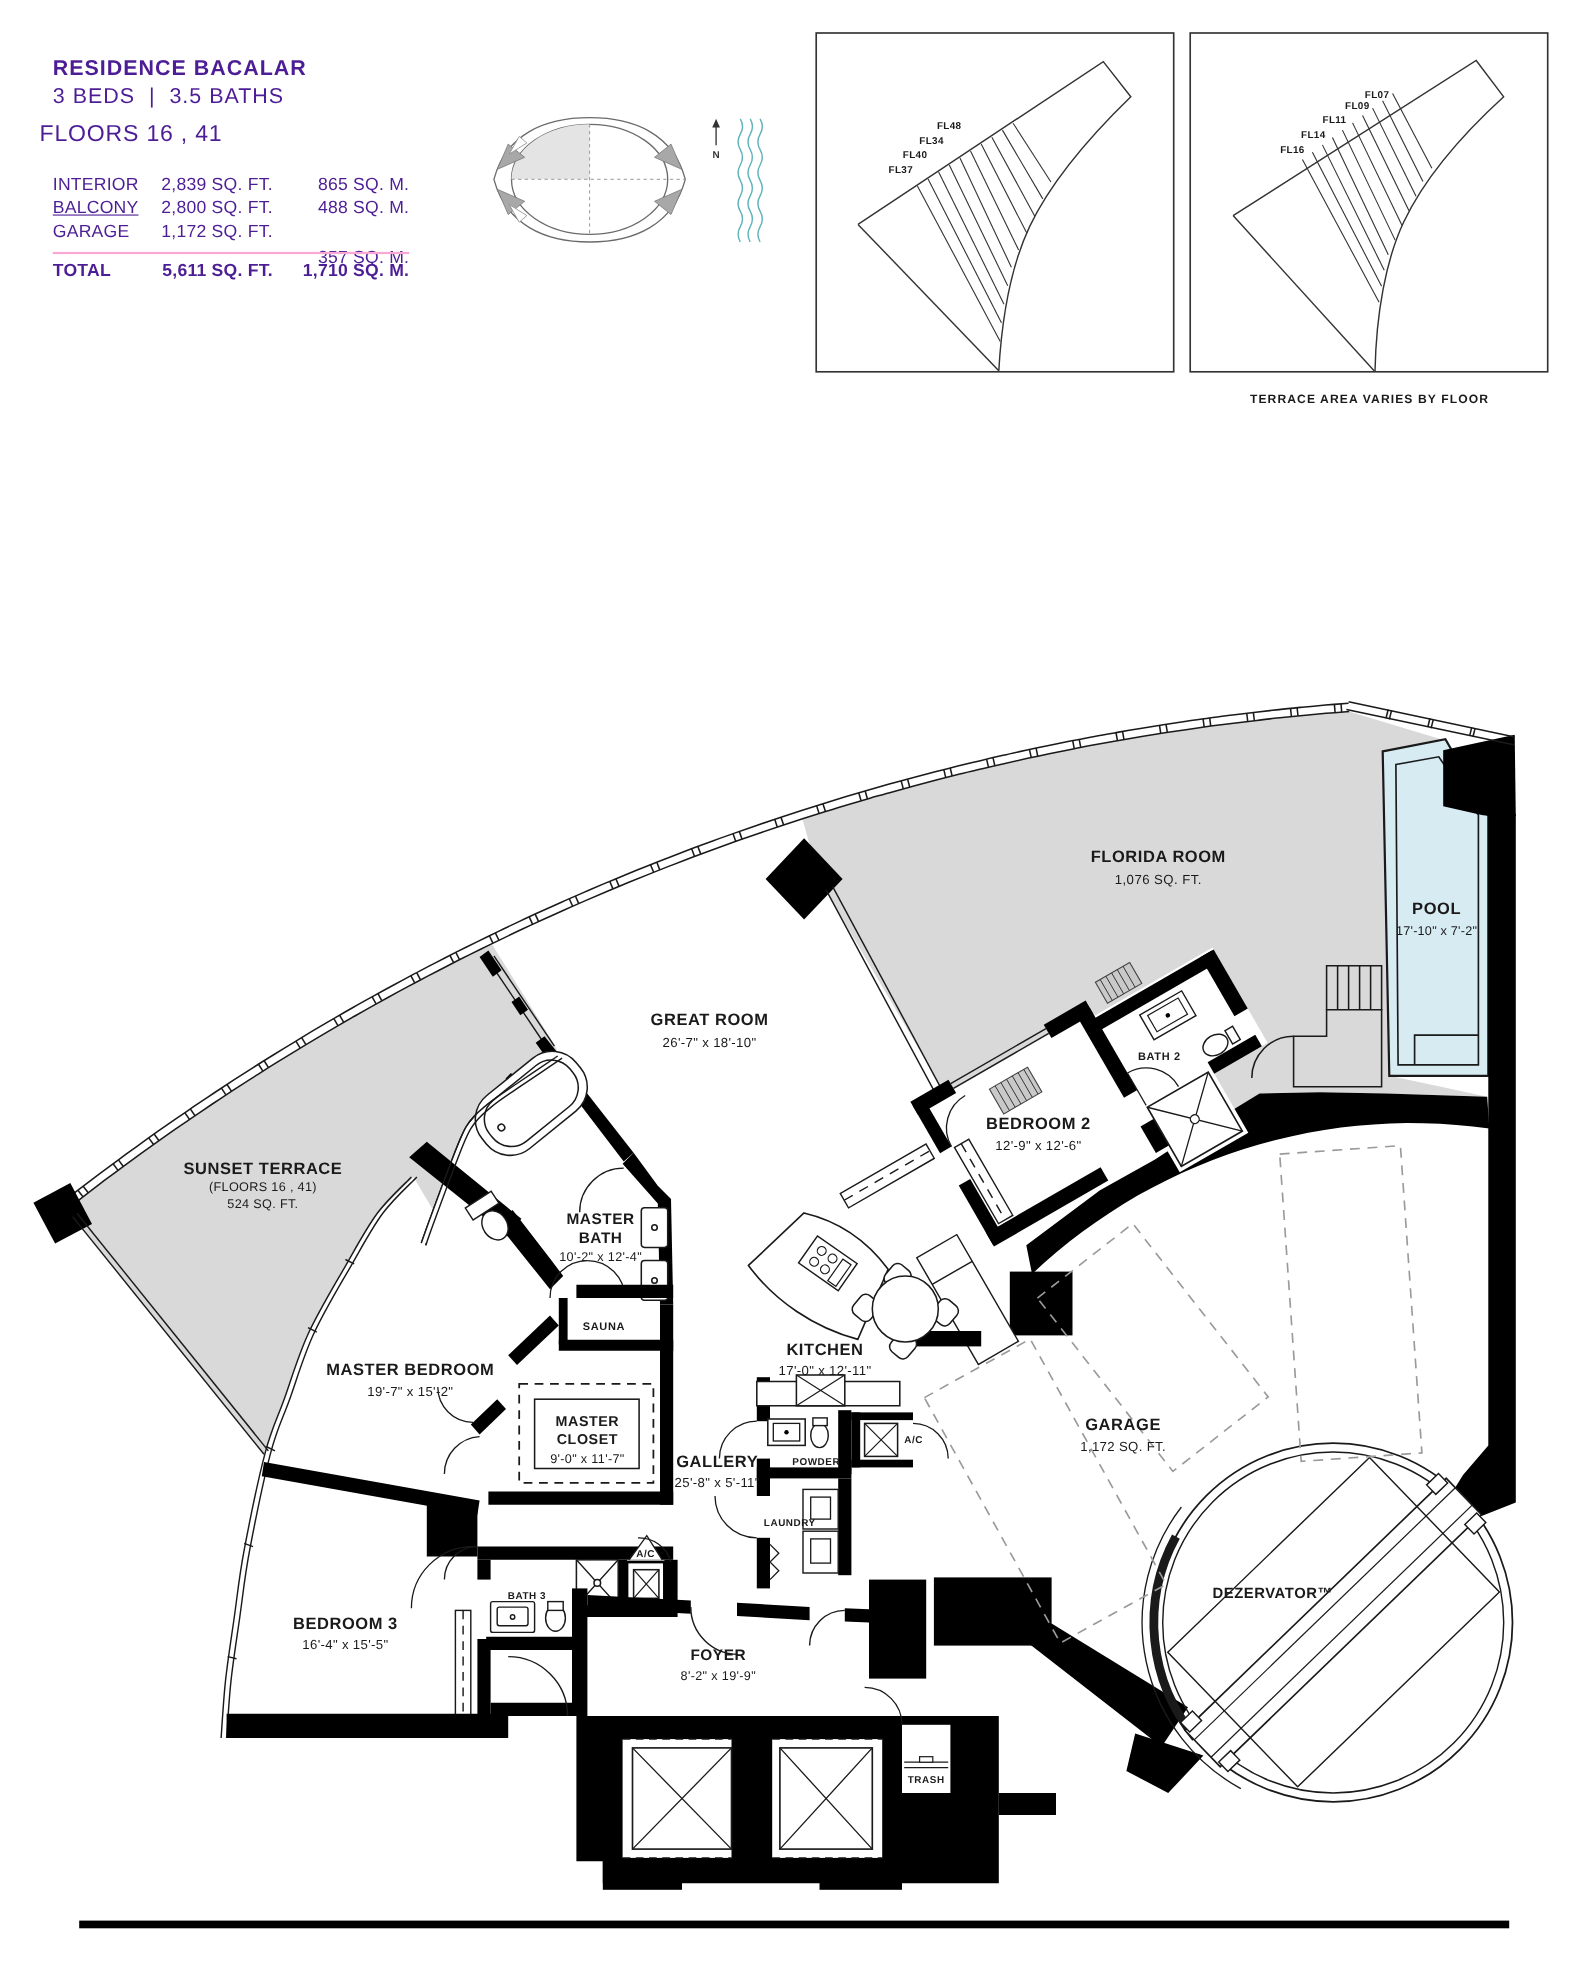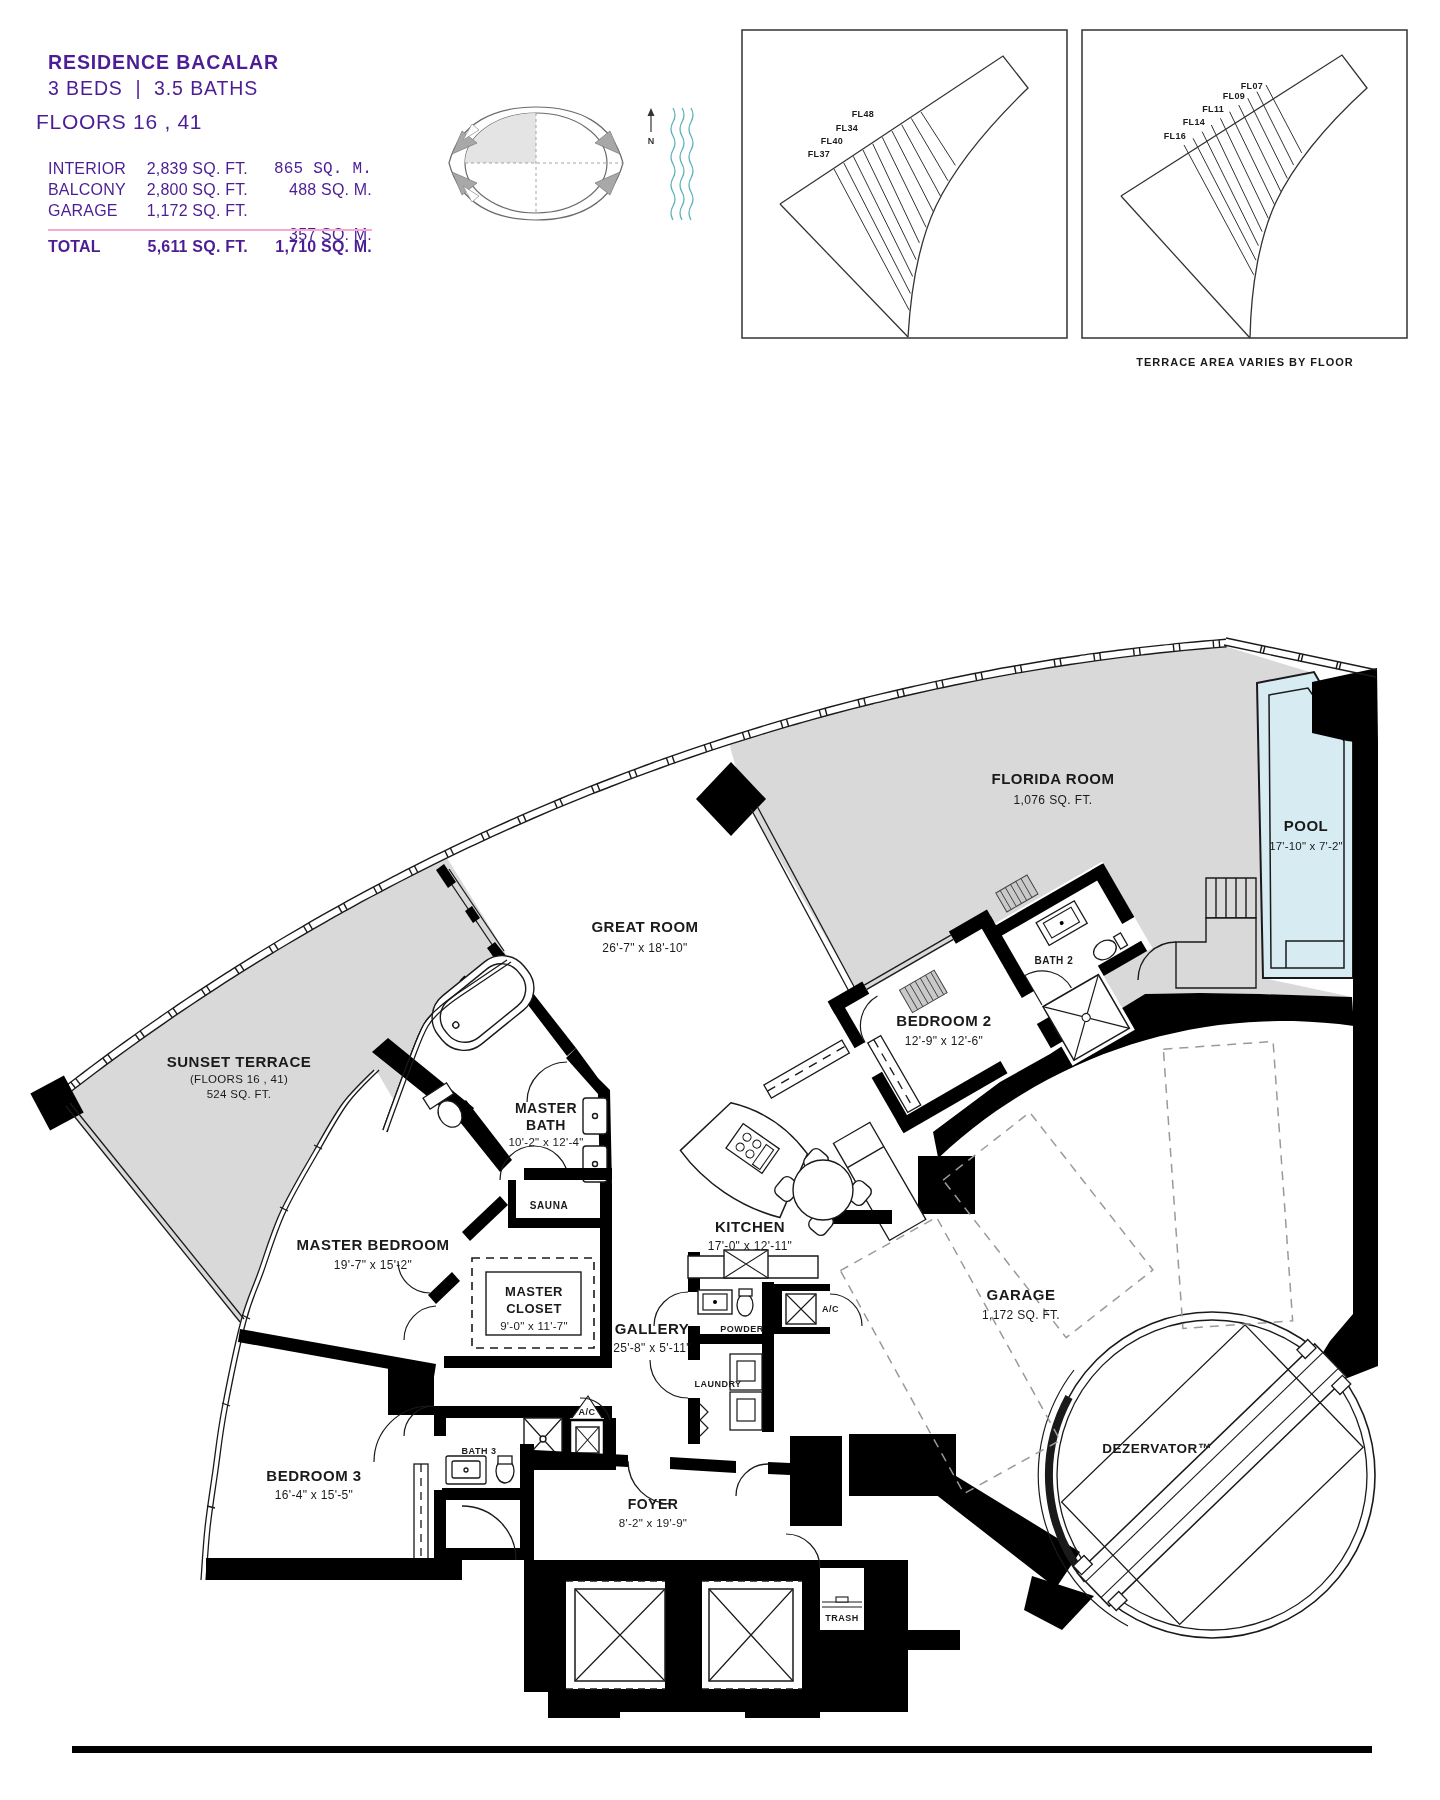--- a/index.html
+++ b/index.html
@@ -9,22 +9,22 @@
 </head>
 <body>
 
 <div class="hdr" style="left:48px;top:51px;font-size:19.5px;letter-spacing:0.9px;font-weight:700;">RESIDENCE BACALAR</div>
 
 <div class="hdr" style="left:48px;top:77px;font-size:19.5px;letter-spacing:0.9px;font-weight:400;">3 BEDS&nbsp; |&nbsp; 3.5 BATHS</div>
 
 <div class="hdr" style="left:36px;top:110px;font-size:21px;letter-spacing:0.7px;">FLOORS 16 , 41</div>
 
 <div class="hdr" style="left:48px;top:160px;width:324px;font-size:16px;letter-spacing:0.2px;">
-<div style="position:relative;height:21px;"><span>INTERIOR</span><span style="position:absolute;right:124px;">2,839 SQ. FT.</span><span style="position:absolute;right:0;font-family:Liberation Mono, monospace;">865 SQ. M.</span></div>
-<div style="position:relative;height:21px;"><span>BALCONY</span><span style="position:absolute;right:124px;">2,800 SQ. FT.</span><span style="position:absolute;right:0;">488 SQ. M.</span></div>
+<div style="position:relative;height:21px;"><span>INTERIOR</span><span style="position:absolute;right:124px;">2,839 SQ. FT.</span><span style="position:absolute;right:0;">865 SQ. M.</span></div>
+<div style="position:relative;height:21px;text-decoration:underline;"><span>BALCONY</span><span style="position:absolute;right:124px;">2,800 SQ. FT.</span><span style="position:absolute;right:0;">488 SQ. M.</span></div>
 <div style="position:relative;height:21px;"><span>GARAGE</span><span style="position:absolute;right:124px;">1,172 SQ. FT.</span><span style="position:absolute;right:0;margin-top:24px;">357 SQ. M.</span></div>
 <div style="border-top:2px solid #f9a8d4;margin-top:6px;padding-top:7px;position:relative;height:21px;font-weight:700;"><span>TOTAL</span><span style="position:absolute;right:124px;">5,611 SQ. FT.</span><span style="position:absolute;right:0;text-align:right;">1,710 SQ. M.</span></div>
 </div>
 <svg width="1440" height="1800" viewBox="0 0 1440 1800" style="position:absolute;left:0;top:0;">
 
 <g stroke="#6b6b6b" fill="none" stroke-width="1.2">
 <path d="M449,163 C460,122 495,107 536,107 C577,107 612,122 623,163 C612,204 577,220 536,220 C495,220 460,204 449,163 Z" fill="#fff"></path>
 <ellipse cx="536" cy="163" rx="71" ry="50" stroke-width="1.2"></ellipse>
 <path d="M465,163 A71,50 0 0 1 536,113 L536,163 Z" fill="#e4e4e4" stroke="none"></path>
 <path d="M452,154 L462,131 L477,143 Z" fill="#a8a8a8" stroke="#777" stroke-width="0.7"></path>

